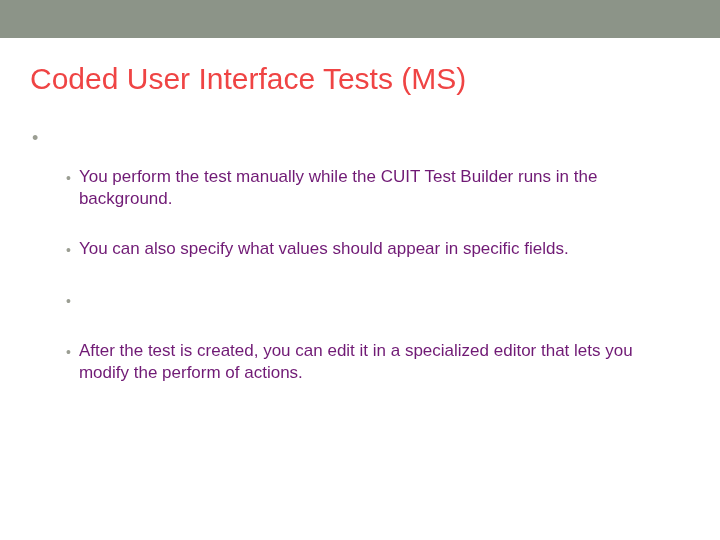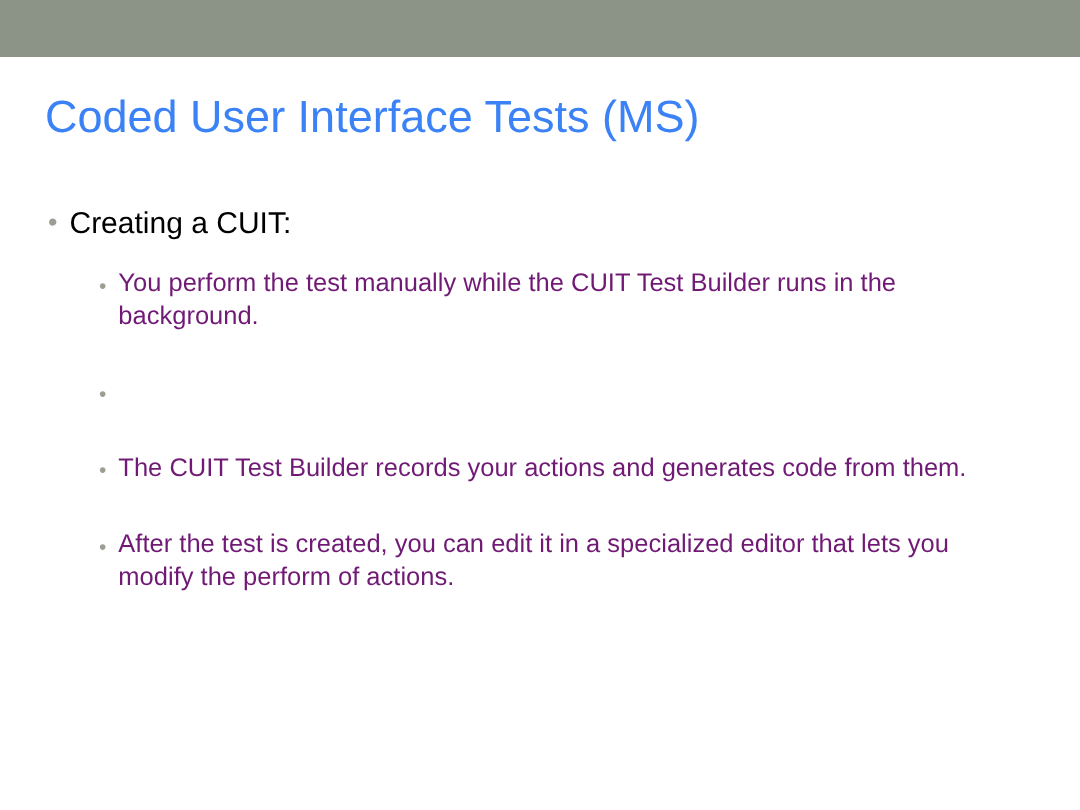--- a/index.html
+++ b/index.html
@@ -18,22 +18,22 @@
       width: 100%;
       height: 38px;
       background: #8c9488;
     }
     .content {
       padding: 24px 30px 0 30px;
     }
     .slide-title {
       font-size: 30px;
       font-weight: 400;
-      color: #3b82f6;
-      margin-bottom: 40px;
+      color: #ef4444;
+      margin-bottom: 30px;
       font-family: Arial, Helvetica, sans-serif;
     }
     .bullet-l1 {
       display: flex;
       align-items: flex-start;
       margin-bottom: 16px;
     }
     .bullet-l1-marker {
       color: #9b9e93;
       font-size: 18px;
@@ -72,37 +72,36 @@
 <body>
 
 <div class="top-bar"></div>
 
 <div class="content">
 
   <h1 class="slide-title">Coded User Interface Tests (MS)</h1>
 
   <div class="bullet-l1">
     <span class="bullet-l1-marker">•</span>
-    <span class="bullet-l1-text">Creating a CUIT:</span>
   </div>
 
   <div class="sub-list">
 
     <div class="bullet-l2">
       <span class="bullet-l2-marker">•</span>
       <span class="bullet-l2-text">You perform the test manually while the CUIT Test Builder runs in the background.</span>
     </div>
 
     <div class="bullet-l2">
       <span class="bullet-l2-marker">•</span>
+      <span class="bullet-l2-text">You can also specify what values should appear in specific fields.</span>
     </div>
 
     <div class="bullet-l2">
       <span class="bullet-l2-marker">•</span>
-      <span class="bullet-l2-text">The CUIT Test Builder records your actions and generates code from them.</span>
     </div>
 
     <div class="bullet-l2">
       <span class="bullet-l2-marker">•</span>
       <span class="bullet-l2-text">After the test is created, you can edit it in a specialized editor that lets you modify the perform of actions.</span>
     </div>
 
   </div>
 
 </div>

